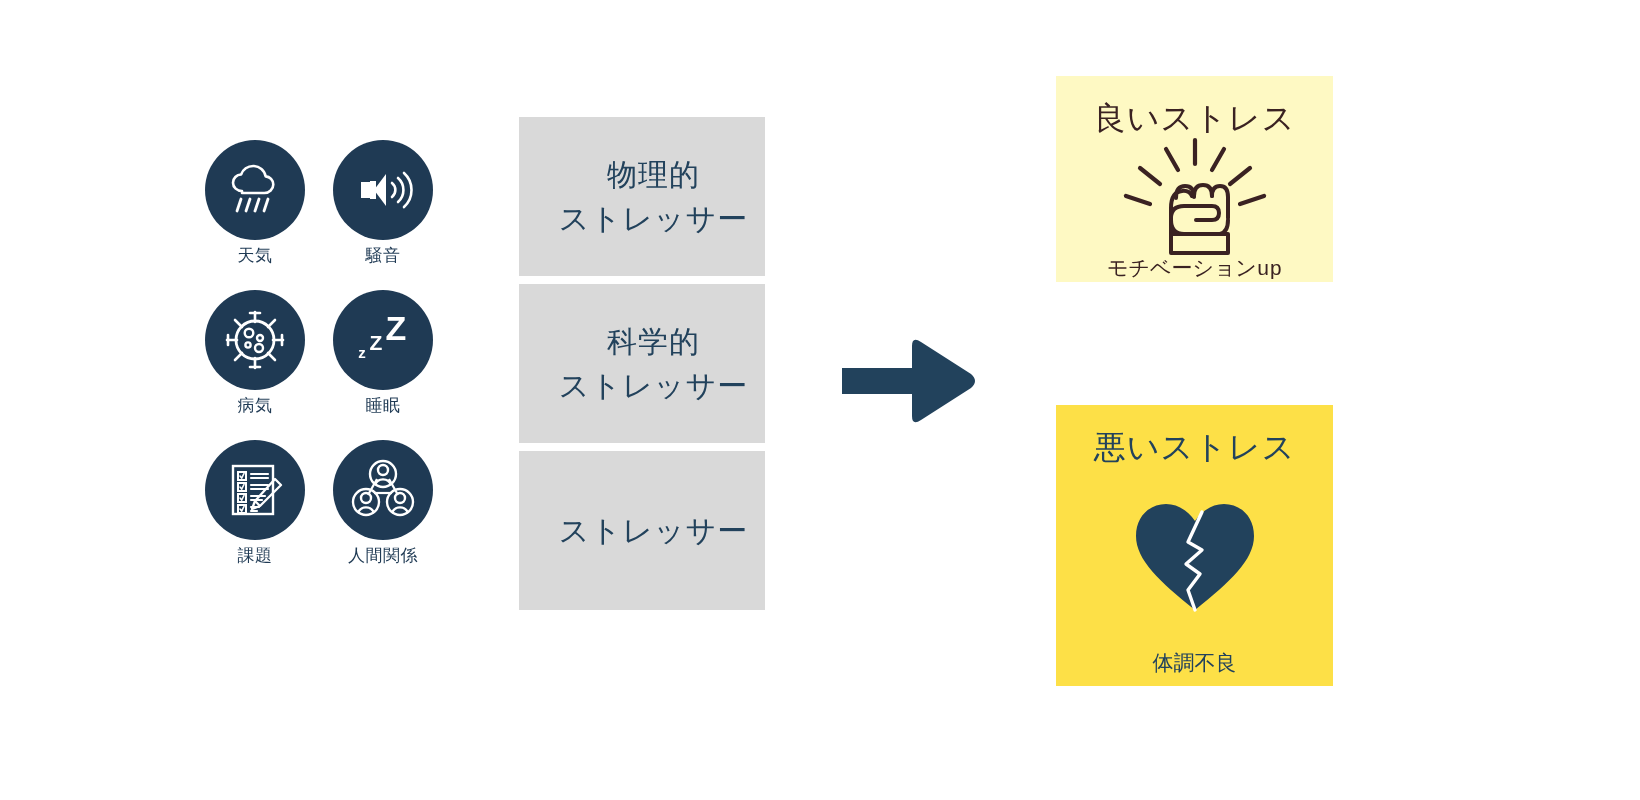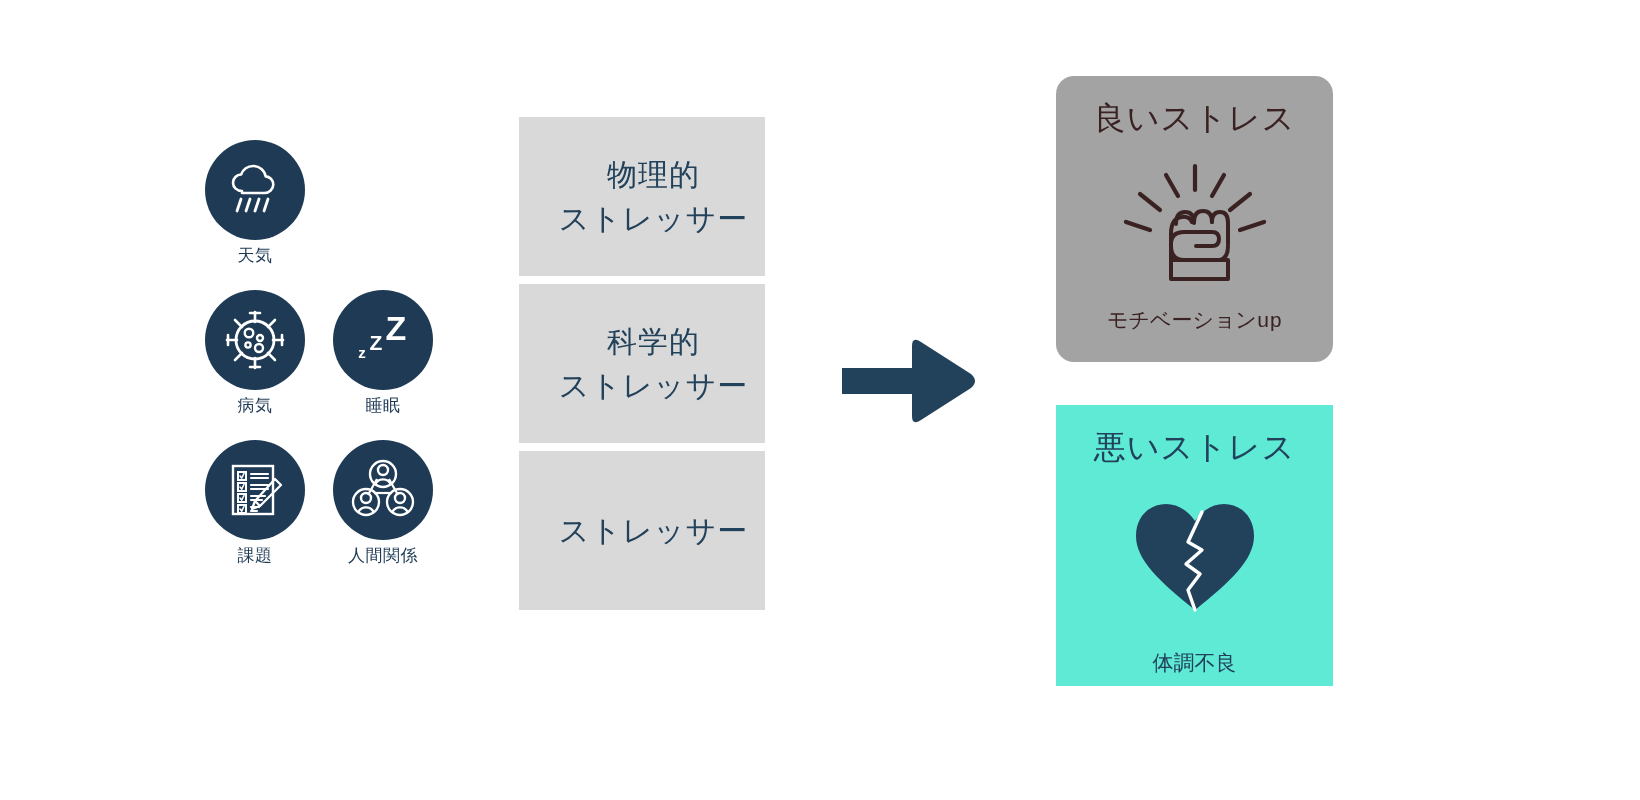--- a/index.html
+++ b/index.html
@@ -37,22 +37,22 @@
   .grey-box .l1, .grey-box .l2 {
     font-size: 30px; color: #22425c; line-height: 1.45; letter-spacing: 1px; white-space: nowrap;
   }
 
   
   .arrow { position: absolute; left: 840px; top: 336px; }
 
   
   .panel { position: absolute; left: 1056px; width: 277px;
            display: flex; flex-direction: column; align-items: center; }
-  .panel-good { top: 76px; height: 286px; background: #a3a3a3; border-radius: 18px; }
-  .panel-bad  { top: 405px; height: 281px; background: #5eead4; }
+  .panel-good { top: 76px; height: 206px; background: #fef9c3; }
+  .panel-bad  { top: 405px; height: 281px; background: #fde047; }
   .panel-title { font-size: 32px; line-height: 1; letter-spacing: 1px; white-space: nowrap; }
   .panel-good .panel-title { color: #3a2222; margin-top: 26px; }
   .panel-bad  .panel-title { color: #22425c; margin-top: 26px; }
   .panel-art { flex: 1; display: flex; align-items: center; justify-content: center; width: 100%; }
   .panel-caption { font-size: 21px; line-height: 1; white-space: nowrap; }
   .panel-good .panel-caption { color: #3a2222; margin-bottom: 30px; font-family: Liberation Mono, monospace; }
   .panel-bad  .panel-caption { color: #22425c; margin-bottom: 13px; }
 </style>
 </head>
 <body>
@@ -70,20 +70,35 @@
               <line x1="19" y1="42" x2="15" y2="54"></line>
               <line x1="28" y1="42" x2="24" y2="54"></line>
               <line x1="37" y1="42" x2="33" y2="54"></line>
               <line x1="46" y1="42" x2="42" y2="54"></line>
             </g>
           </svg>
         </div>
         <div class="icon-label">天気</div>
       </div>
 
+      <div class="icon-cell">
+        <div class="icon-circle">
+          <svg width="66" height="66" viewBox="0 0 66 66">
+            <rect x="11" y="25" width="9" height="16" fill="#ffffff"></rect>
+            <path d="M24 33 L36 17 L36 49 Z" fill="#ffffff"></path>
+            <rect x="20" y="24" width="6" height="18" fill="#ffffff"></rect>
+            <g fill="none" stroke="#ffffff" stroke-width="2.6" stroke-linecap="round">
+              <path d="M42 26 a9 9 0 0 1 0 14"></path>
+              <path d="M48 21 a16 16 0 0 1 0 24"></path>
+              <path d="M54 16 a23 23 0 0 1 0 34"></path>
+            </g>
+          </svg>
+        </div>
+        <div class="icon-label">騒音</div>
+      </div>
     </div>
 
     <div class="icon-row">
       <div class="icon-cell">
         <div class="icon-circle">
           <svg width="66" height="66" viewBox="0 0 66 66">
             <g stroke="#ffffff" stroke-width="2.6" stroke-linecap="round">
               <line x1="33" y1="5" x2="33" y2="15"></line>
                 <line x1="28" y1="6" x2="38" y2="6"></line>
               <line x1="33" y1="51" x2="33" y2="61"></line>

